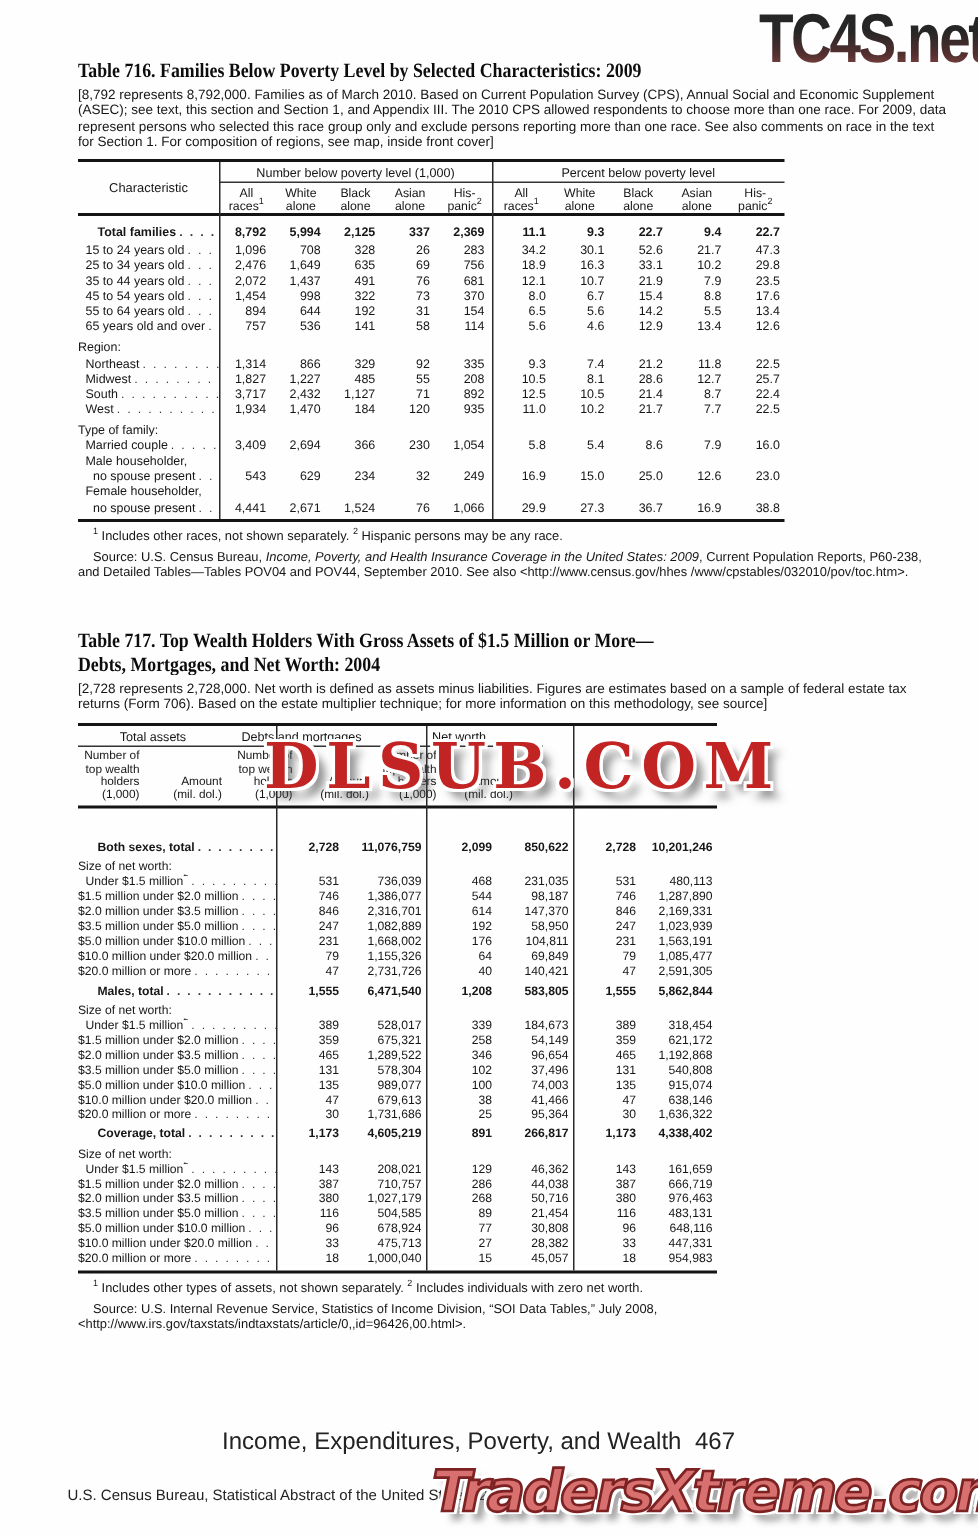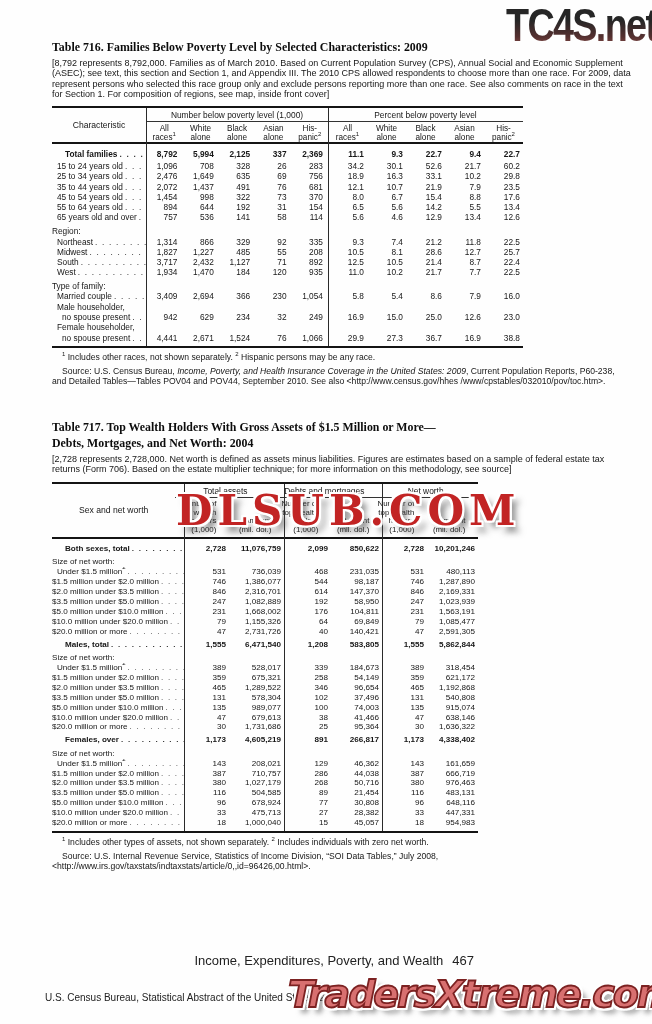--- a/index.html
+++ b/index.html
@@ -51,34 +51,34 @@
   
   .t717w{width:426px;margin-top:7px;}
   .t717w .vl1{left:132px}.t717w .vl2{left:232px}.t717w .vl3{left:330px}
   .h717 .hc{width:132px;}
   .h717 .g1{width:100px}.h717 .g2{width:98px}.h717 .g3{width:112px}
   .h717 .sub{display:flex;flex-direction:column;justify-content:flex-end;text-align:right;
              font-size:7.9px;line-height:8.8px;padding:2px 4px 2px 0;box-sizing:border-box;}
   .h717 .g1 .num{width:45px}.h717 .g1 .amt{width:55px}
   .h717 .g2 .num{width:47px}.h717 .g2 .amt{width:51px}
   .h717 .g3 .num{width:45px}.h717 .g3 .amt{width:51px}
-  .t717b{padding:2px 0 3px;}
+  .t717b{padding:2px 0 3px;margin-top:16px;}
   .t717b .row{font-size:8.1px;line-height:9.9px;}
   .t717b .lab{width:132px;}
   .t717b .val{padding-right:3px;}
   .t717b .val:nth-child(2){width:45px}.t717b .val:nth-child(3){width:55px}
   .t717b .val:nth-child(4){width:47px}.t717b .val:nth-child(5){width:51px}
   .t717b .val:nth-child(6){width:45px}.t717b .val:nth-child(7){width:51px}
 
   
   .fn{font-size:8.6px;line-height:10.2px;margin:4px 0 0 0;width:572px;text-indent:10px;}
   .fn i{font-style:italic;}
 
   
-  .foot-right{position:absolute;top:953px;left:48px;width:426px;text-align:right;font-size:13px;color:#222;}
+  .foot-right{position:absolute;top:953px;left:64px;width:426px;text-align:right;font-size:16px;color:#222;}
   .foot-right .pgnum{margin-left:9px;}
   .foot-left{position:absolute;top:992px;left:45px;font-size:10px;color:#222;}
 
   
   .wm{position:absolute;white-space:nowrap;z-index:6;pointer-events:none;}
   .wm-top{top:-2px;right:-4px;font-family:"Liberation Sans",sans-serif;font-weight:bold;font-size:46px;
           letter-spacing:-2px;transform:scaleX(.82);transform-origin:100% 0;
           background:linear-gradient(180deg,#262626 42%,#553030 72%,#a25a52 100%);
           -webkit-background-clip:text;background-clip:text;color:transparent;}
   .wm-mid{top:486px;left:176px;font-family:"DejaVu Serif",serif;font-weight:bold;font-size:42px;
@@ -185,21 +185,21 @@
             </div>
             <div class="val">1,096</div>
             <div class="val">708</div>
             <div class="val">328</div>
             <div class="val">26</div>
             <div class="val">283</div>
             <div class="val">34.2</div>
             <div class="val">30.1</div>
             <div class="val">52.6</div>
             <div class="val">21.7</div>
-            <div class="val">60.2</div>
+            <div class="val">47.3</div>
           </div>
           <div class="row r-item">
             <div class="lab">
               <span class="lt">25 to 34 years old</span>
               <span class="dots">. . . . . . . . . . . . . . . . . . . . . . . . . . . . . . . . . . . . . . . . . . . . . . . . . . . . . . . . . . . . </span>
             </div>
             <div class="val">2,476</div>
             <div class="val">1,649</div>
             <div class="val">635</div>
             <div class="val">69</div>
@@ -367,21 +367,21 @@
           <div class="row r-item">
             <div class="lab">
               <span class="lt">Male householder,</span>
             </div>
           </div>
           <div class="row r-item2">
             <div class="lab">
               <span class="lt">no spouse present</span>
               <span class="dots">. . . . . . . . . . . . . . . . . . . . . . . . . . . . . . . . . . . . . . . . . . . . . . . . . . . . . . . . . . . . </span>
             </div>
-            <div class="val">942</div>
+            <div class="val">543</div>
             <div class="val">629</div>
             <div class="val">234</div>
             <div class="val">32</div>
             <div class="val">249</div>
             <div class="val">16.9</div>
             <div class="val">15.0</div>
             <div class="val">25.0</div>
             <div class="val">12.6</div>
             <div class="val">23.0</div>
           </div>
@@ -417,21 +417,20 @@
     <h1 class="ttl">Table 717. Top Wealth Holders With Gross Assets of $1.5 Million or More—</h1>
     <h1 class="ttl">Debts, Mortgages, and Net Worth: 2004</h1>
     <p class="note">[2,728 represents 2,728,000. Net worth is defined as assets minus liabilities. Figures are estimates based on a sample of federal estate tax returns (Form 706). Based on the estate multiplier technique; for more information on this methodology, see source]</p>
 
     <div class="tblwrap t717w">
       <div class="vl vl1"></div>
       <div class="vl vl2"></div>
       <div class="vl vl3"></div>
 
       <div class="thead h717">
-        <div class="hc">Sex and net worth</div>
         <div class="grp g1">
           <div class="gname">Total assets</div>
           <div class="cols">
             <div class="sub num">
                 <div>Number of</div>
                 <div>top wealth</div>
                 <div>holders</div>
                 <div>(1,000)</div>
               </div>
             <div class="sub amt">
@@ -672,21 +671,21 @@
             </div>
             <div class="val">30</div>
             <div class="val">1,731,686</div>
             <div class="val">25</div>
             <div class="val">95,364</div>
             <div class="val">30</div>
             <div class="val">1,636,322</div>
           </div>
           <div class="row r-total">
             <div class="lab">
-              <span class="lt">Females, over</span>
+              <span class="lt">Coverage, total</span>
               <span class="dots">. . . . . . . . . . . . . . . . . . . . . . . . . . . . . . . . . . . . . . . . . . . . . . . . . . . . . . . . . . . . </span>
             </div>
             <div class="val">1,173</div>
             <div class="val">4,605,219</div>
             <div class="val">891</div>
             <div class="val">266,817</div>
             <div class="val">1,173</div>
             <div class="val">4,338,402</div>
           </div>
           <div class="row r-section">

